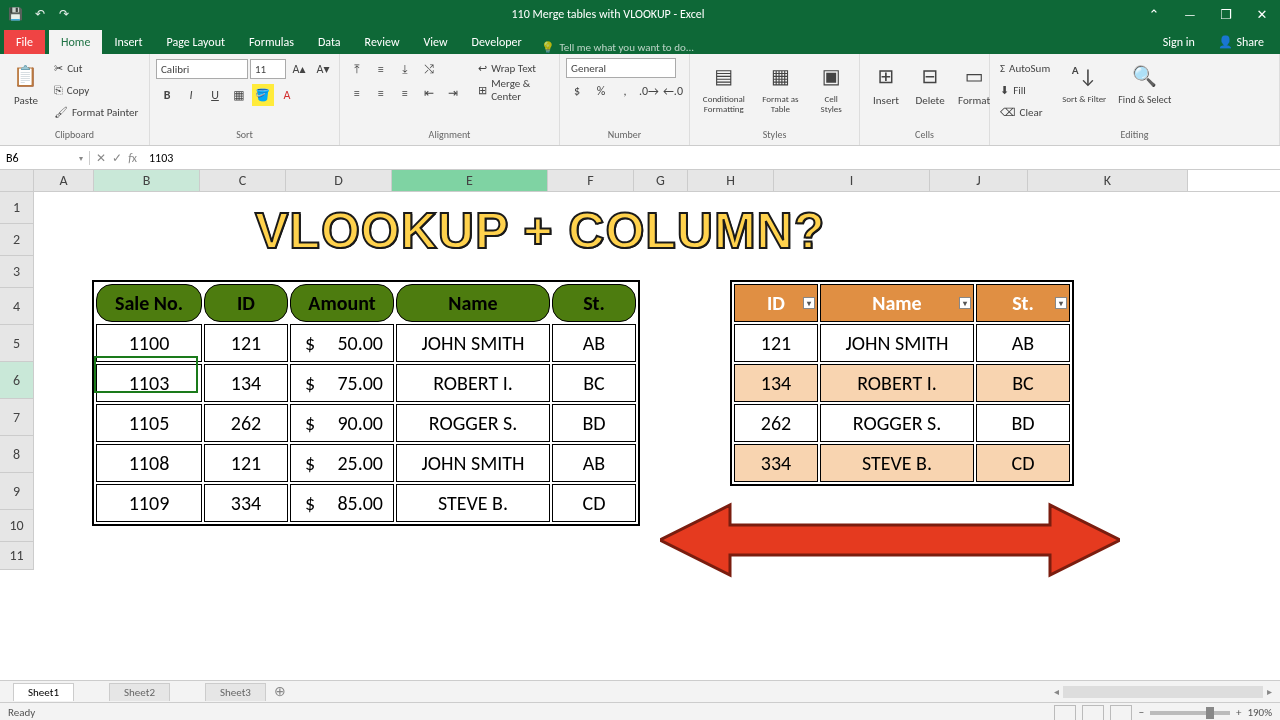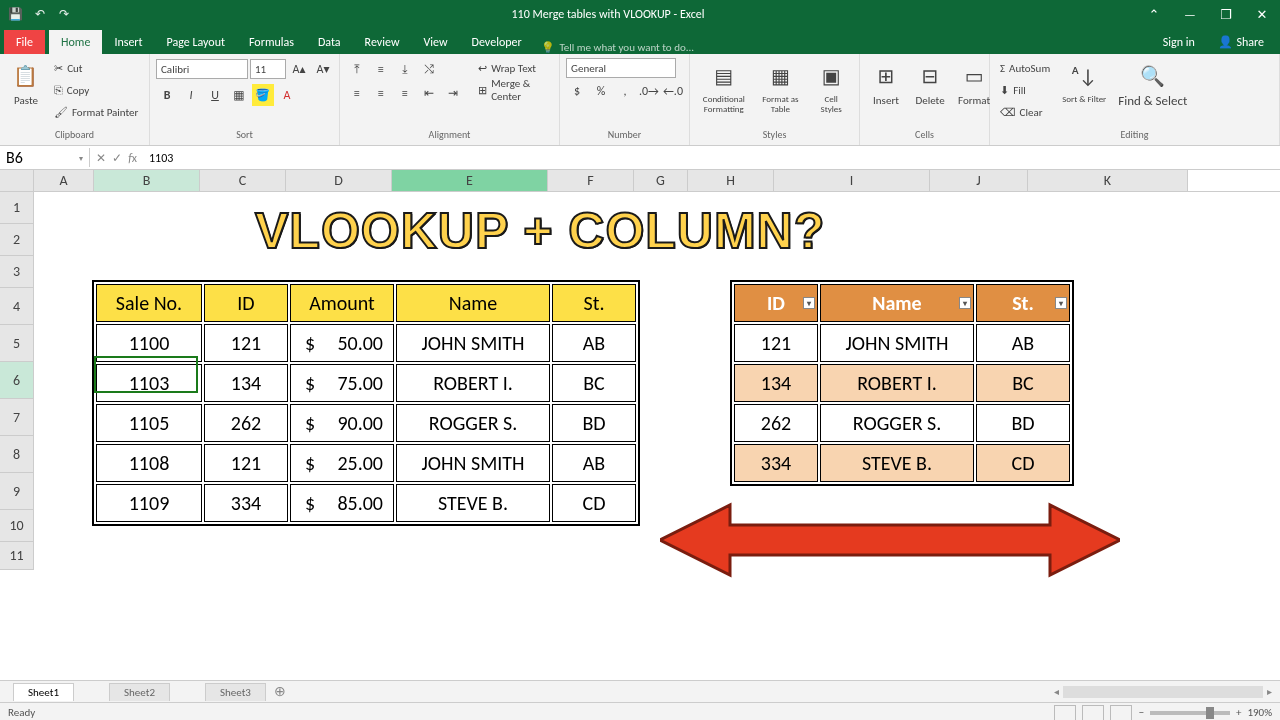--- a/index.html
+++ b/index.html
@@ -29,38 +29,38 @@
 .big-btn { display: flex; flex-direction: column; align-items: center; gap: 2px; padding: 2px 4px; }
 .big-btn .ico { width: 32px; height: 32px; display: flex; align-items: center; justify-content: center; font-size: 20px; }
 .small-btn { height: 20px; display: flex; align-items: center; gap: 4px; padding: 0 4px; font-size: 11px; }
 .stack { display: flex; flex-direction: column; gap: 2px; }
 .row { display: flex; gap: 2px; align-items: center; }
 .row .btn { width: 22px; height: 22px; display: flex; align-items: center; justify-content: center; border: 1px solid transparent; font-size: 12px; }
 .combo { height: 20px; border: 1px solid #aaa; background: #fff; display: flex; align-items: center; padding: 0 4px; font-size: 11px; }
 
 
 .formula-bar { height: 24px; border-bottom: 1px solid #ccc; display: flex; align-items: center; background: #fff; }
-.name-box { width: 90px; border-right: 1px solid #ccc; padding: 0 6px; font-size: 16px; display: flex; align-items: center; }
+.name-box { width: 90px; border-right: 1px solid #ccc; padding: 0 6px; font-size: 12px; display: flex; align-items: center; }
 .name-box::after { content: "▾"; font-size: 8px; color: #888; margin-left: auto; }
 .fx-btns { display: flex; align-items: center; gap: 6px; padding: 0 6px; color: #888; font-size: 12px; }
 .fx-input { flex: 1; padding: 0 6px; font-size: 12px; }
 
 
 .grid-area { position: relative; background: #fff; height: 510px; overflow: hidden; }
 .col-headers { display: flex; height: 22px; border-bottom: 1px solid #ccc; position: sticky; top: 0; }
 .corner { width: 34px; background: #e6e6e6; border-right: 1px solid #ccc; }
 .col-h { background: #e6e6e6; border-right: 1px solid #ccc; text-align: center; font-size: 14px; color: #444; line-height: 22px; }
 .col-h.sel { background: #c9e8d8; }
 .row-h { width: 34px; background: #e6e6e6; border-right: 1px solid #ccc; border-bottom: 1px solid #ccc; text-align: center; font-size: 14px; color: #444; display: flex; align-items: center; justify-content: center; }
 .row-h.sel { background: #c9e8d8; }
 .big-title { position: absolute; left: 255px; top: 32px; font-family: Impact, Arial Black, sans-serif; font-size: 50px; color: #ffd24d; -webkit-text-stroke: 2px #1a1a1a; text-stroke: 2px #1a1a1a; letter-spacing: 1px; font-weight: bold; text-shadow: 1px 1px 0 #000; }
 
 .table1 { position: absolute; left: 92px; top: 110px; border: 2px solid #000; }
 .table1 td, .table1 th { border: 1.5px solid #000; padding: 6px 10px; text-align: center; font-size: 20px; background: #fff; }
-.table1 th { background: #fde047; font-weight: normal; }
+.table1 th { background: #4d7c0f; font-weight: bold; border-radius: 16px; }
 .table1 td.money { text-align: left; padding-left: 14px; }
 .table1 td.money span.v { float: right; }
 
 .table2 { position: absolute; left: 730px; top: 110px; border: 2px solid #000; }
 .table2 td, .table2 th { border: 1.5px solid #000; padding: 6px 10px; text-align: center; font-size: 20px; background: #fff; }
 .table2 th { background: #e08f43; color: #fff; font-weight: bold; position: relative; }
 .table2 tr.alt td { background: #f8d4b0; }
 .filter-ico { position: absolute; right: 2px; top: 50%; transform: translateY(-50%); width: 12px; height: 12px; background: #fff; border: 1px solid #888; font-size: 8px; color: #555; display: flex; align-items: center; justify-content: center; }
 
 .arrow-wrap { position: absolute; left: 660px; top: 330px; }
@@ -263,21 +263,21 @@
         <div class="small-btn">Σ <span>AutoSum</span></div>
         <div class="small-btn">⬇ <span>Fill</span></div>
         <div class="small-btn">⌫ <span>Clear</span></div>
       </div>
       <div class="big-btn">
           <span class="ico">ᴬ↓</span>
           <span style="font-size:9px;text-align:center;line-height:1.1">Sort &amp; Filter</span>
         </div>
       <div class="big-btn">
           <span class="ico">🔍</span>
-          <span style="font-size:13px;text-align:left;line-height:1.1">Find &amp; Select</span>
+          <span style="font-size:10px;text-align:left;line-height:1.1">Find &amp; Select</span>
         </div>
     </div>
     <div class="group-label">Editing</div>
   </div>
 </div>
 
 <div class="formula-bar">
   <div class="name-box">B6</div>
   <div class="fx-btns">
     <span>✕</span>

